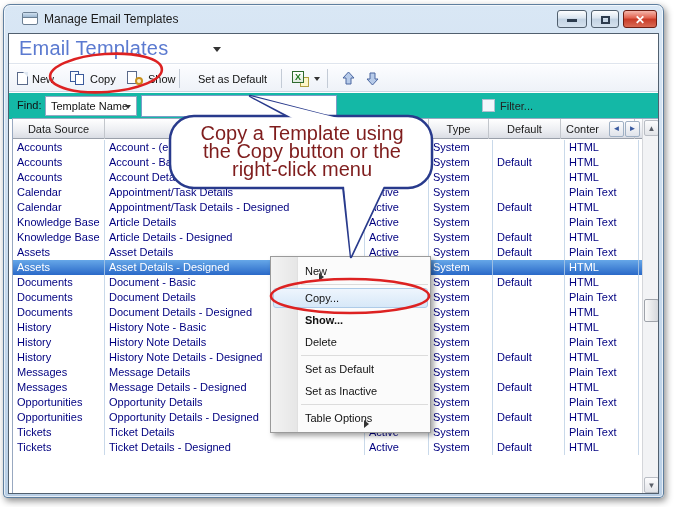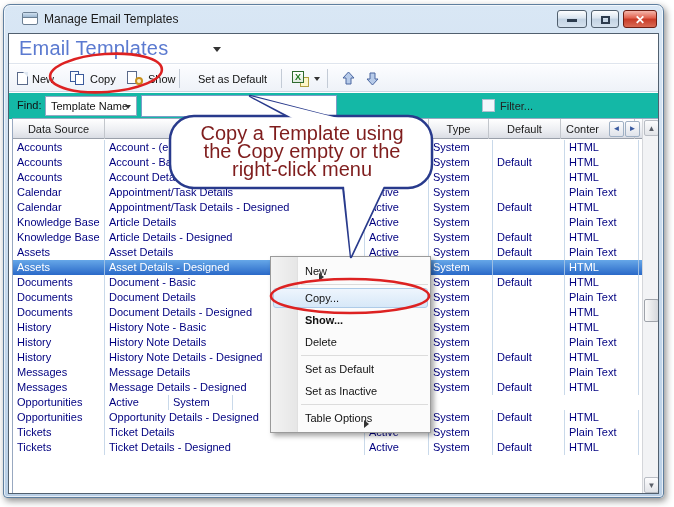--- a/index.html
+++ b/index.html
@@ -338,20 +338,21 @@
           <div class="tr">
             <div class="td" style="width: 92px;">Messages</div>
             <div class="td" style="width: 260px;">Message Details - Designed</div>
             <div class="td" style="width: 64px;">Active</div>
             <div class="td" style="width: 64px;">System</div>
             <div class="td" style="width: 72px;">Default</div>
             <div class="td" style="width: 74px;">HTML</div>
           </div>
           <div class="tr">
             <div class="td" style="width: 92px;">Opportunities</div>
+            <div class="td" style="width: 260px;">Opportunity Details</div>
             <div class="td" style="width: 64px;">Active</div>
             <div class="td" style="width: 64px;">System</div>
             <div class="td" style="width: 72px;"></div>
             <div class="td" style="width: 74px;">Plain Text</div>
           </div>
           <div class="tr">
             <div class="td" style="width: 92px;">Opportunities</div>
             <div class="td" style="width: 260px;">Opportunity Details - Designed</div>
             <div class="td" style="width: 64px;">Active</div>
             <div class="td" style="width: 64px;">System</div>
@@ -386,21 +387,21 @@
 
 <svg class="overlay callout-svg">
   <polygon points="250,96 306,126 350,122" fill="#ffffff" stroke="#283a8c" stroke-width="2.5" stroke-linejoin="round"></polygon>
   <polygon points="351,257 343,185 385,185" fill="#ffffff" stroke="#283a8c" stroke-width="2.5" stroke-linejoin="round"></polygon>
   <rect x="170" y="116" width="262" height="72" rx="24" fill="#ffffff" stroke="#283a8c" stroke-width="2.5"></rect>
   <polygon points="250,96 306,125 350,121" fill="#ffffff"></polygon>
   <polygon points="351,256 344,186 384,186" fill="#ffffff"></polygon>
 </svg>
 <div class="callout-text">
   <div>Copy a Template using</div>
-  <div>the Copy empty or the</div>
+  <div>the Copy button or the</div>
   <div>right-click menu</div>
 </div>
 
 <div class="menu" id="context-menu">
     <div class="menu-item">
       <span>New</span>
       <span class="submenu-arrow"></span>
     </div>
     <div class="menu-sep"></div>
     <div class="menu-item highlighted">

